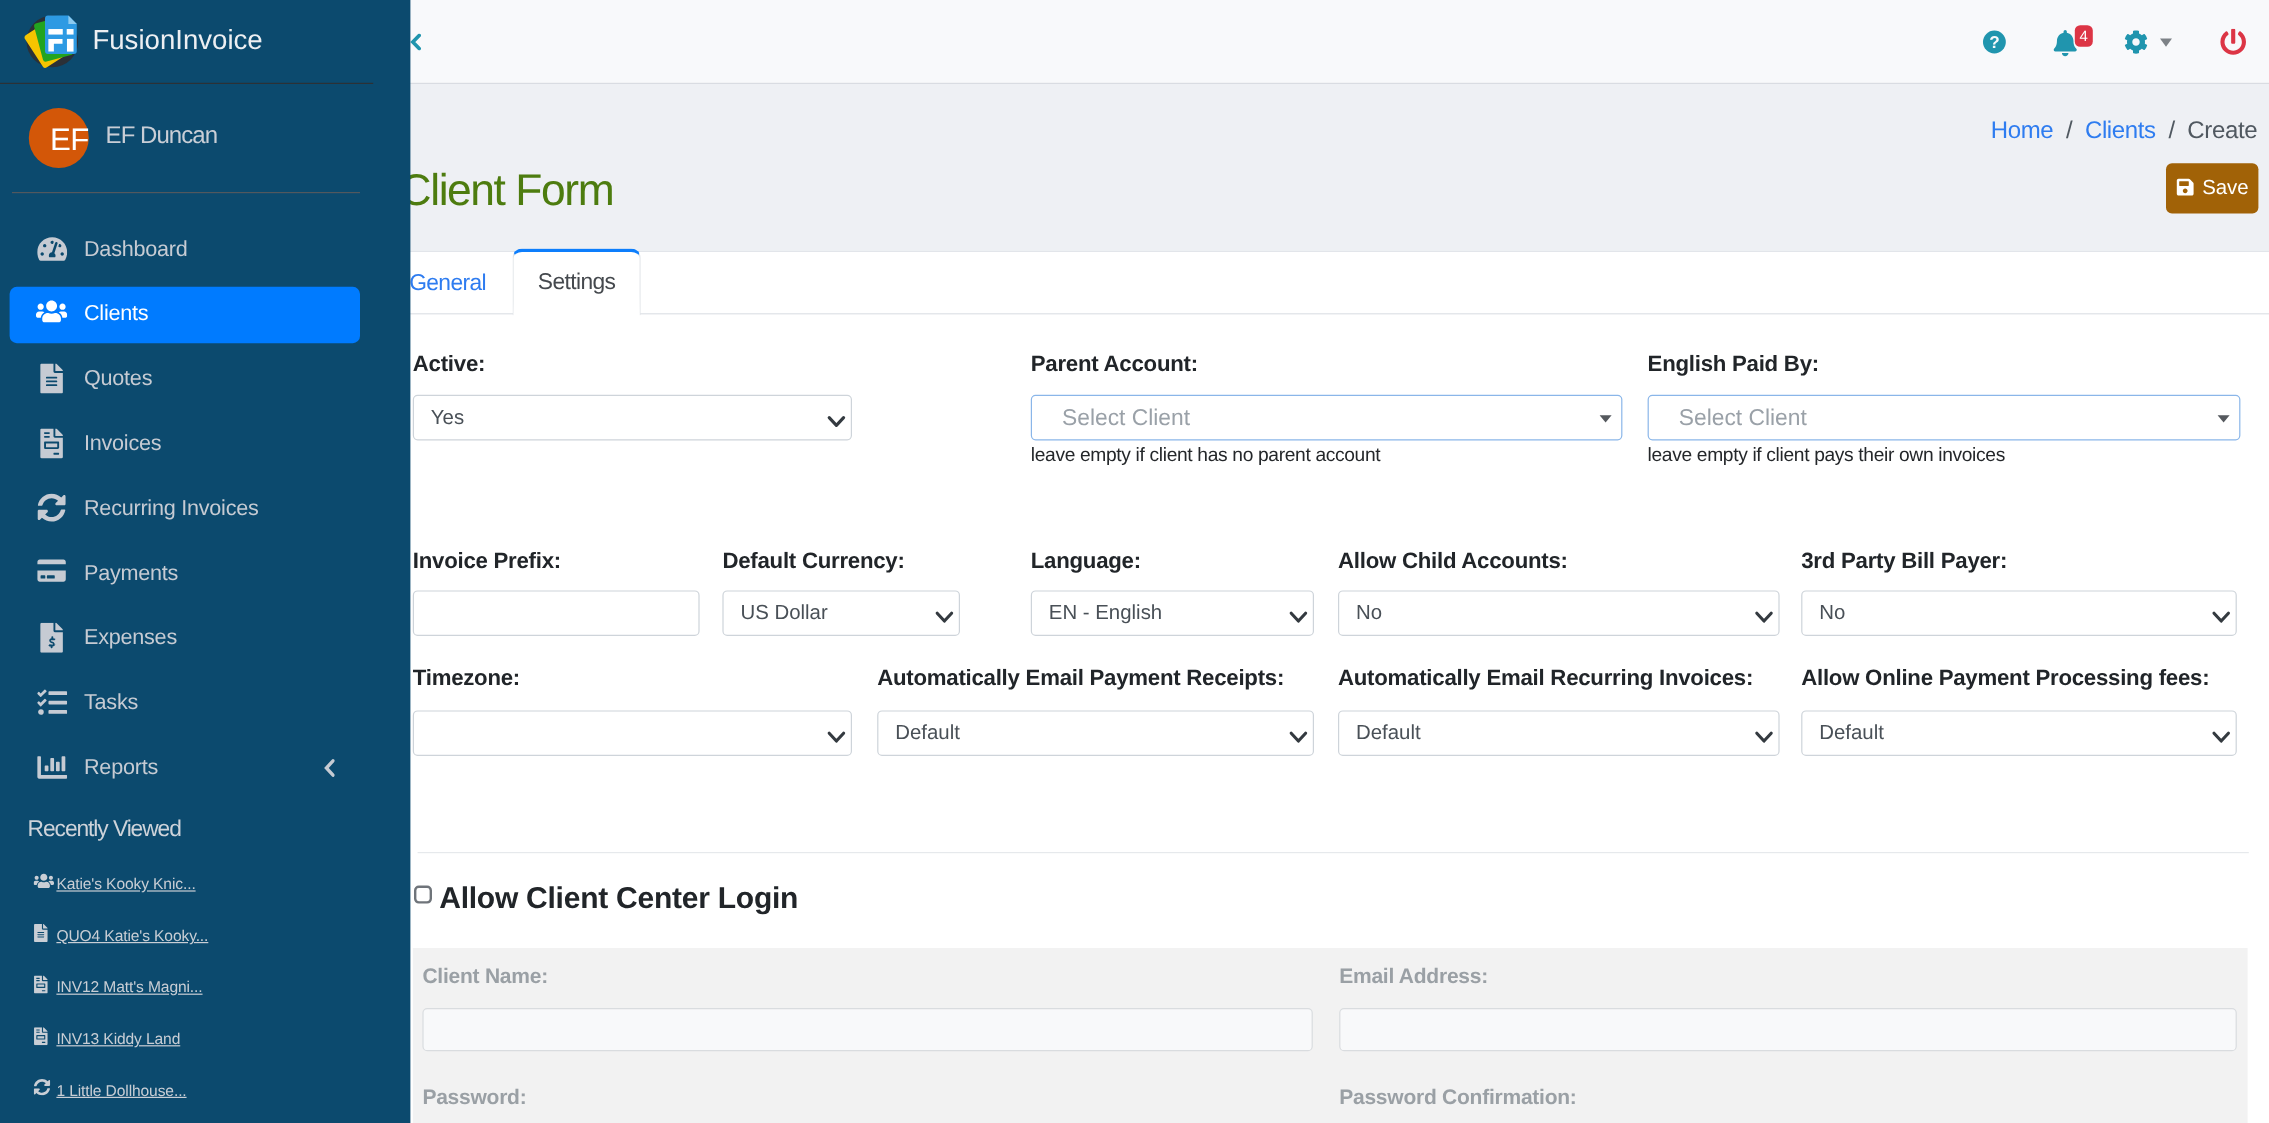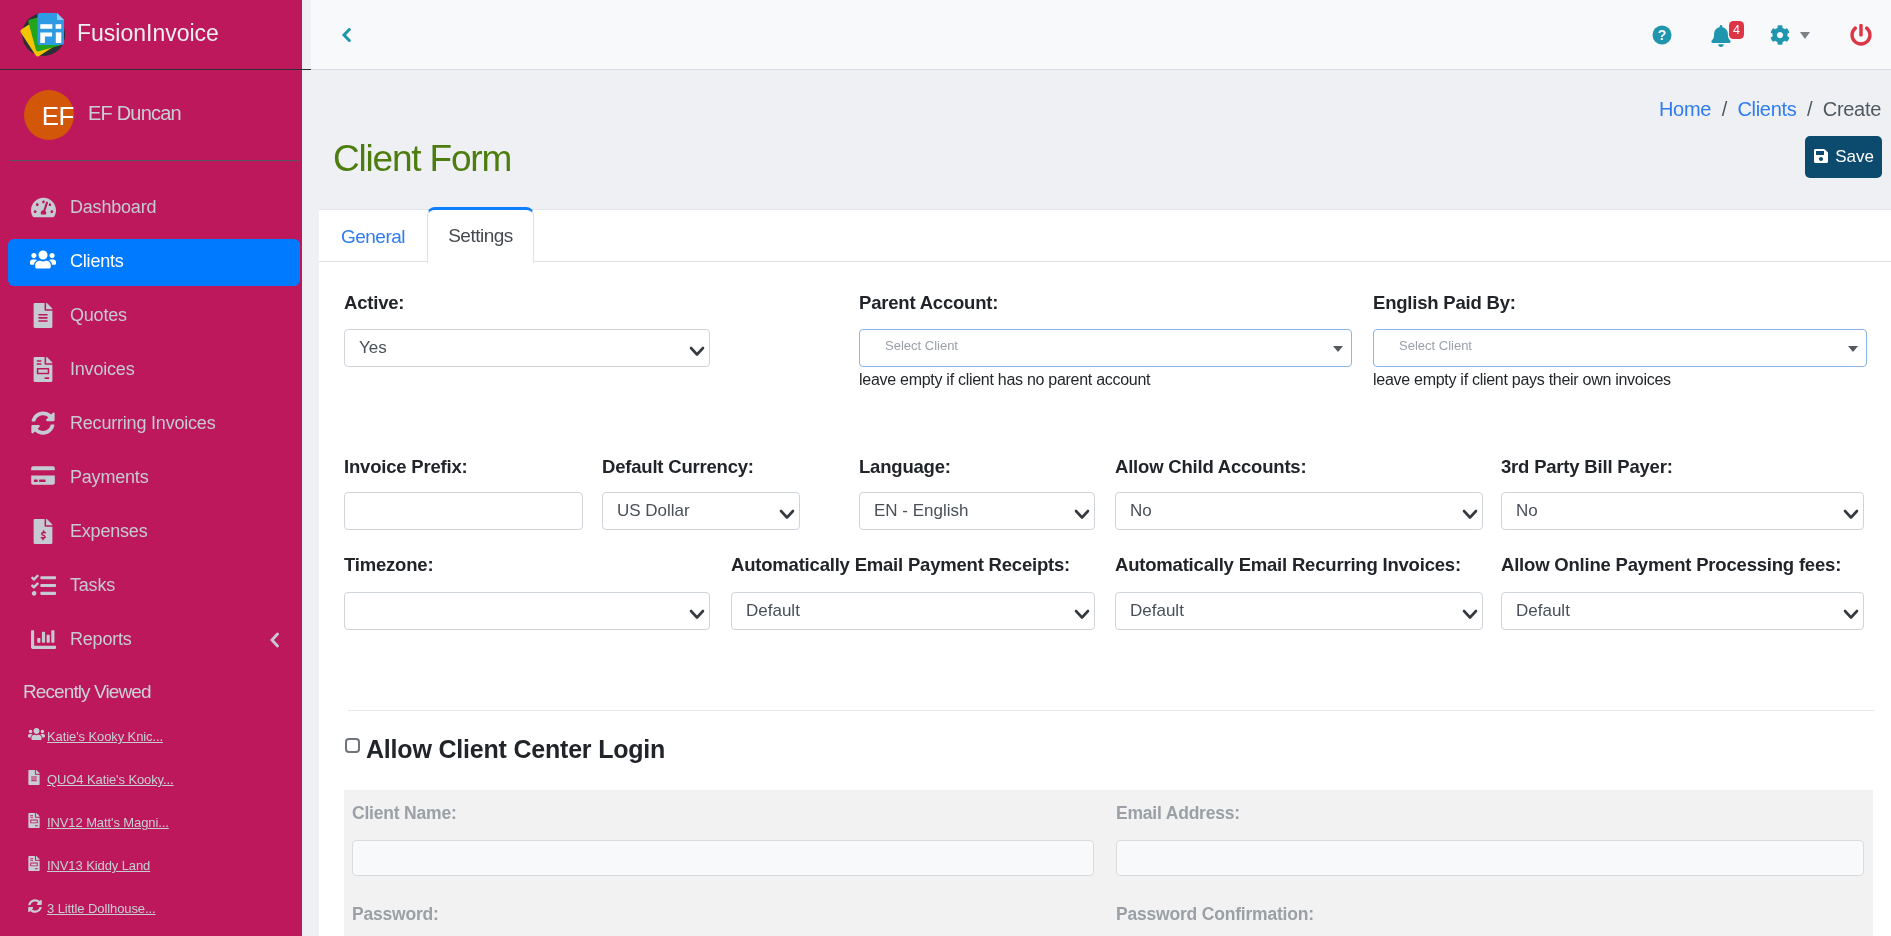--- a/index.html
+++ b/index.html
@@ -1,20 +1,20 @@
 <!DOCTYPE html>
 <html><head>
 <meta charset="utf-8">
 <style>
 * { margin:0; padding:0; box-sizing:border-box; }
 html,body { width:1891px; height:936px; overflow:hidden; font-family:"Liberation Sans", sans-serif; background:#eef0f4; }
 .abs { position:absolute; }
 
 
-#sidebar { position:absolute; left:0; top:0; width:302px; height:936px; background:#be185d; z-index:20; }
+#sidebar { position:absolute; left:0; top:0; width:342px; height:936px; background:#0c4a6e; z-index:20; }
 #brand { position:absolute; left:0; top:0; width:311px; height:70px; border-bottom:1px solid #2c3136; }
 #brandtxt { position:absolute; left:77px; top:20px; font-size:23px; color:#edeff2; letter-spacing:0px; }
 #userpanel { position:absolute; left:10px; top:160px; width:290px; height:0; border-bottom:1px solid #52585e; }
 #avatar { position:absolute; left:24px; top:90px; width:50px; height:50px; border-radius:50%; background:#d35708; color:#fff; font-size:26px; font-weight:normal; text-align:right; line-height:52px; letter-spacing:-0.5px; }
 #username { position:absolute; left:88px; top:102px; font-size:20px; color:#c9ced6; letter-spacing:-0.8px; }
 .nav-item { position:absolute; left:8px; width:292px; height:47px; border-radius:6px; color:#c6cbd3; }
 .nav-item .ic { position:absolute; left:14px; top:10px; width:42px; height:27px; text-align:center; }
 .nav-item .tx { position:absolute; left:62px; top:12px; font-size:18px; letter-spacing:-0.2px; }
 .nav-item.active { background:#007bff; color:#fff; }
 #recenthdr { position:absolute; left:23px; top:681px; font-size:19px; color:#ced3da; letter-spacing:-0.9px; }
@@ -23,32 +23,32 @@
 .ritem .rtx { position:absolute; left:19px; top:0px; white-space:nowrap;text-decoration:underline; }
 
 
 #topbar { position:absolute; left:311px; top:0; width:1580px; height:70px; background:#f8f9fb; border-bottom:1px solid #d9dce2; z-index:10; }
 
 
 #content { position:absolute; left:311px; top:70px; width:1580px; height:866px; background:#eef0f4; }
 #breadcrumb { position:absolute; right:10px; top:98px; font-size:20px; color:#505860; letter-spacing:-0.3px; }
 #breadcrumb a { color:#2e7cf0; text-decoration:none; }
 #title { position:absolute; left:333px; top:138px; font-size:37px; color:#4d7c0f; letter-spacing:-1.2px; }
-#savebtn { position:absolute; left:1805px; top:136px; width:77px; height:42px; background:#0c4a6e; border-radius:5px; color:#fff; font-size:17px; line-height:42px; text-align:center; }
+#savebtn { position:absolute; left:1805px; top:136px; width:77px; height:42px; background:#a16207; border-radius:5px; color:#fff; font-size:17px; line-height:42px; text-align:center; }
 
 #card { position:absolute; left:319px; top:209px; width:1572px; height:727px; background:#fff; border-top:1px solid #e2e5ea; }
 #tabline { position:absolute; left:319px; top:261px; width:1572px; height:0; border-bottom:1px solid #dee2e6; z-index:2; }
 #tabsettings { position:absolute; left:427px; top:207px; width:107px; height:56px; background:#fff; border:1px solid #dee2e6; border-bottom:none; border-top:3px solid #0d7efc; border-radius:8px 8px 0 0; z-index:3; font-size:19px; letter-spacing:-0.5px; color:#45494e; text-align:center; line-height:52px; }
 #tabgeneral { position:absolute; left:319px; top:209px; width:108px; height:52px; font-size:19px; letter-spacing:-0.5px; color:#2e7cf0; text-align:center; line-height:56px; z-index:3; }
 
 .lbl { position:absolute; font-size:18.5px; font-weight:bold; color:#212529; letter-spacing:-0.2px; white-space:nowrap; }
 .ctl { position:absolute; height:38px; background:#fff; border:1px solid #ced4da; border-radius:4px; font-size:17px; color:#495057; }
 .ctl .val { position:absolute; left:14px; top:8px; }
 .ctl svg.chev { position:absolute; right:4px; top:13px; }
-.s2 { position:absolute; height:38px; background:#fff; border:1px solid #8ab6e9; border-radius:4px; font-size:13px; }
+.s2 { position:absolute; height:38px; background:#fff; border:1px solid #8ab6e9; border-radius:4px; font-size:19px; }
 .s2 .ph { position:absolute; left:25px; top:8px; color:#9aa1a8; }
 .s2 .car { position:absolute; right:8px; top:16px; width:0; height:0; border-left:5px solid transparent; border-right:5px solid transparent; border-top:6px solid #55595e; }
 .help { position:absolute; font-size:16px; color:#24272a; letter-spacing:-0.28px; white-space:nowrap; }
 
 #hr1 { position:absolute; left:348px; top:710px; width:1526px; border-bottom:1px solid #e6e9ec; }
 #cbx { position:absolute; left:345px; top:738px; width:15px; height:15px; border:2px solid #6f747a; border-radius:4px; background:#fff; }
 #cbxlbl { position:absolute; left:366px; top:735px; font-size:25px; font-weight:bold; color:#212529; letter-spacing:-0.2px; }
 
 #fieldset { position:absolute; left:344px; top:790px; width:1529px; height:146px; background:#f2f2f2; }
 .glbl { position:absolute; font-size:17.5px; font-weight:bold; color:#9aa0a5; letter-spacing:-0.2px; }
@@ -160,21 +160,21 @@
       <div class="ritem" style="top:858px">
         <span class="ric"><svg width="12" height="15" viewBox="0 0 384 512">
             <path fill="#c9ced5" d="M288 256H96v64h192v-64zm89-151L279 7c-4.5-4.5-10.6-7-17-7h-6v128h128v-6.1c0-6.3-2.5-12.4-7-16.9zm-153 31V0H24C10.7 0 0 10.7 0 24v464c0 13.3 10.7 24 24 24h336c13.3 0 24-10.7 24-24V160H248c-13.2 0-24-10.8-24-24zM64 72c0-4.42 3.58-8 8-8h80c4.42 0 8 3.58 8 8v16c0 4.42-3.58 8-8 8H72c-4.42 0-8-3.58-8-8V72zm0 64c0-4.42 3.58-8 8-8h80c4.42 0 8 3.58 8 8v16c0 4.42-3.58 8-8 8H72c-4.42 0-8-3.58-8-8v-16zm256 304c0 4.42-3.58 8-8 8h-80c-4.42 0-8-3.58-8-8v-16c0-4.42 3.58-8 8-8h80c4.42 0 8 3.58 8 8v16zm0-200v96c0 8.84-7.16 16-16 16H80c-8.84 0-16-7.16-16-16v-96c0-8.84 7.16-16 16-16h224c8.84 0 16 7.16 16 16z"></path>
           </svg></span>
         <span class="rtx">INV13 Kiddy Land</span>
       </div>
       <div class="ritem" style="top:901px">
         <span class="ric"><svg width="14" height="14" viewBox="0 0 512 512">
             <path fill="#c9ced5" d="M370.72 133.28C339.458 104.008 298.888 87.962 255.848 88c-77.458.068-144.328 53.178-162.791 126.85-1.344 5.363-6.122 9.15-11.651 9.15H24.103c-7.498 0-13.194-6.807-11.807-14.176C33.933 94.924 134.813 8 256 8c66.448 0 126.791 26.136 171.315 68.685L463.03 40.97C478.149 25.851 504 36.559 504 57.941V192c0 13.255-10.745 24-24 24H345.941c-21.382 0-32.09-25.851-16.971-40.971l41.75-41.749zM32 296h134.059c21.382 0 32.09 25.851 16.971 40.971l-41.75 41.75c31.262 29.273 71.835 45.319 114.876 45.28 77.418-.07 144.315-53.144 162.787-126.849 1.344-5.363 6.122-9.15 11.651-9.15h57.304c7.498 0 13.194 6.807 11.807 14.176C478.067 417.076 377.187 504 256 504c-66.448 0-126.791-26.136-171.315-68.685L48.97 471.03C33.851 486.149 8 475.441 8 454.059V320c0-13.255 10.745-24 24-24z"></path>
           </svg></span>
-        <span class="rtx">3 Little Dollhouse...</span>
+        <span class="rtx">1 Little Dollhouse...</span>
       </div>
     </div>
 </div>
 
 <div id="topbar">
   <svg class="abs" style="left:30px;top:28px" width="10" height="14" viewBox="0 0 10 14">
       <path d="M8.3 1.5 L3 7 L8.3 12.5" stroke="#2095ae" stroke-width="3" fill="none" stroke-linecap="round" stroke-linejoin="miter"></path>
     </svg>
 
   <svg class="abs" style="left:1341px;top:25px" width="20" height="20" viewBox="0 0 21 21">

